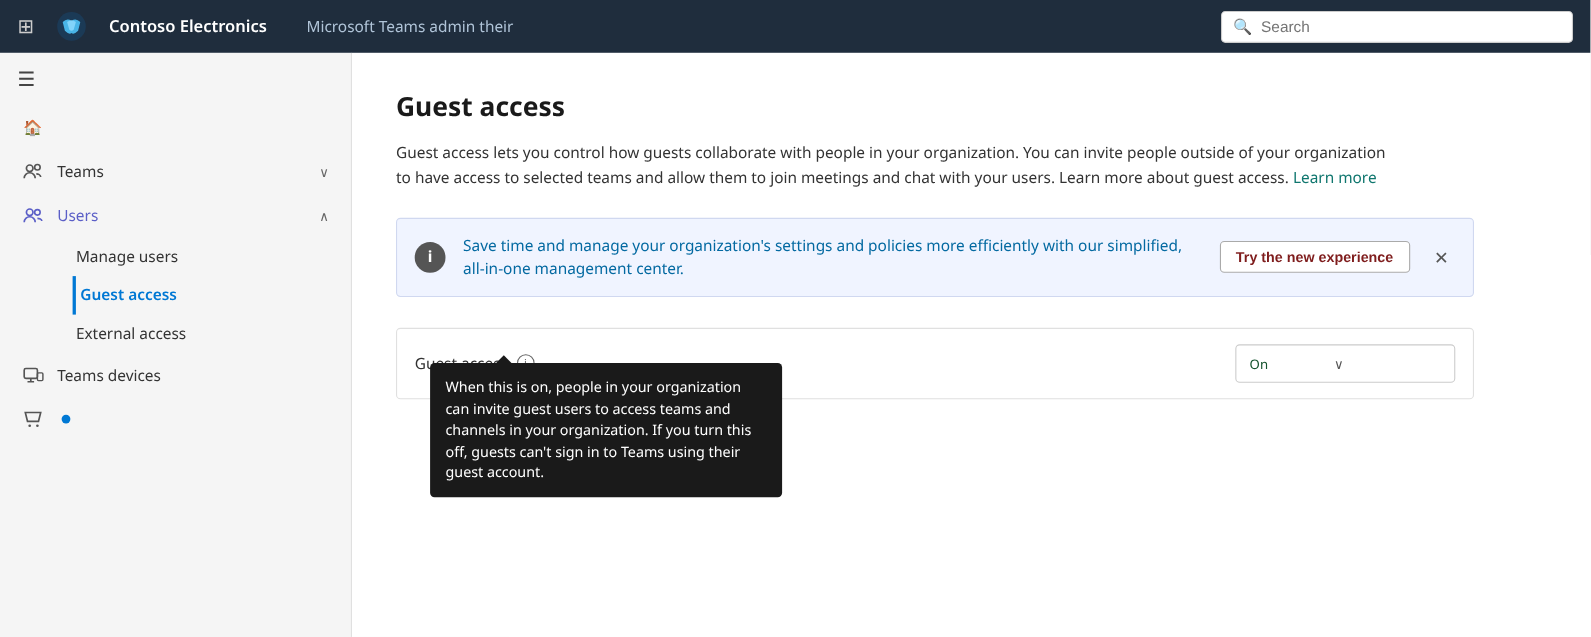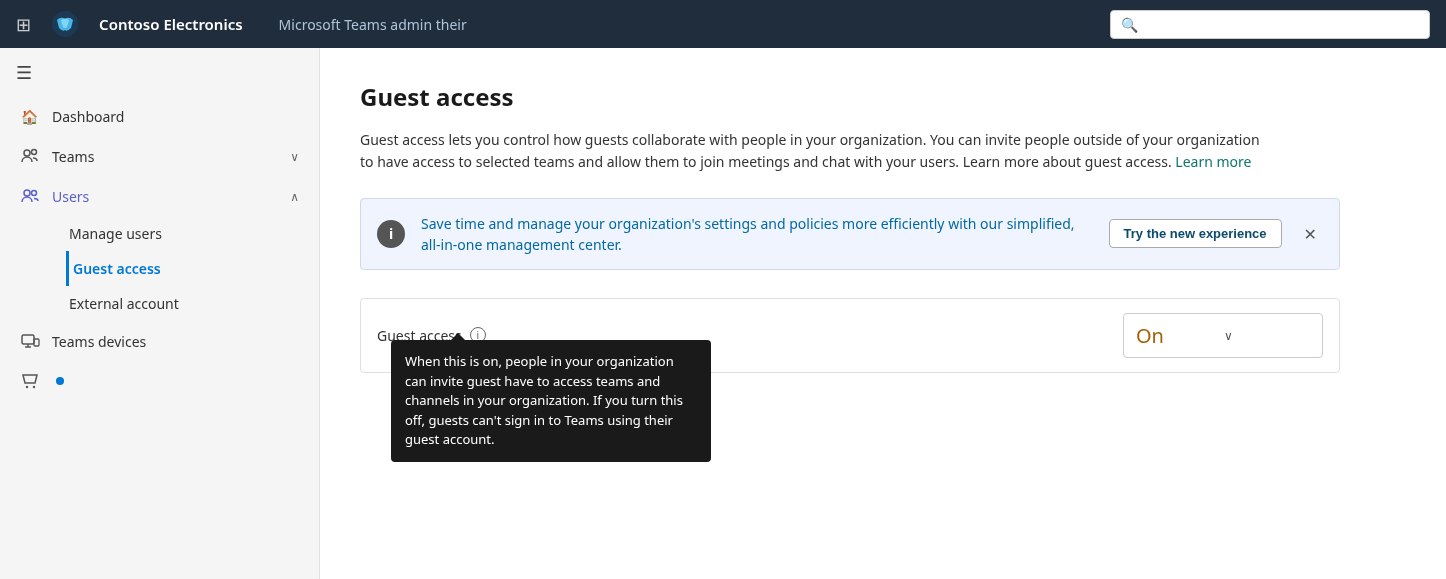--- a/index.html
+++ b/index.html
@@ -166,21 +166,21 @@
       font-size: 14px;
       line-height: 1.5;
     }
     .info-banner .try-button {
       background: #fff;
       border: 1px solid #aaa;
       border-radius: 4px;
       padding: 6px 14px;
       font-size: 13px;
       font-weight: 600;
-      color: #0c4a6e;
+      color: #7f1d1d;
       cursor: pointer;
       white-space: nowrap;
       flex-shrink: 0;
     }
     .info-banner .close-icon {
       cursor: pointer;
       color: #555;
       font-size: 16px;
       flex-shrink: 0;
       padding: 2px 6px;
@@ -220,21 +220,21 @@
       display: flex;
       align-items: center;
       border: 1px solid #ccc;
       border-radius: 4px;
       padding: 8px 12px;
       background: #fff;
       cursor: pointer;
       gap: 60px;
       min-width: 200px;
     }
-    .guest-access-select .select-value { font-size: 20px; color: #a16207; text-align: center; }
+    .guest-access-select .select-value { font-size: 12px; color: #14532d; text-align: center; }
     .guest-access-select .select-chevron { color: #555; font-size: 12px; }
 
     
     .tooltip-box {
       position: absolute;
       bottom: -90px;
       left: 30px;
       background: #1a1a1a;
       color: #fff;
       border-radius: 4px;
@@ -265,31 +265,31 @@
     <svg width="28" height="28" viewBox="0 0 28 28">
       <circle cx="14" cy="14" r="13" fill="#0f6cbd" opacity="0.2"></circle>
       <path d="M6 10 Q10 6 14 9 Q18 6 22 10 L20 18 Q16 22 14 20 Q12 22 8 18 Z" fill="#4fc3f7" opacity="0.9"></path>
       <path d="M10 10 Q14 7 18 10 L16 17 Q14 19 12 17 Z" fill="#81d4fa"></path>
     </svg>
     <span>Contoso Electronics</span>
   </div>
   <div class="header-title">Microsoft Teams admin their</div>
   <div class="search-bar">
     <span style="color:#666;font-size:14px;">🔍</span>
+    <input type="text" placeholder="Search" style="">
   </div>
 </div>
 
 <div class="main-layout">
 
   <div class="sidebar">
     <div class="sidebar-toggle">☰</div>
 
     <div class="sidebar-item">
       <span class="icon">🏠</span>
-      <span class="label">Dashboard</span>
     </div>
 
     <div class="sidebar-item">
       <span class="icon">
         <svg width="20" height="20" viewBox="0 0 20 20" fill="none">
           <circle cx="7" cy="7" r="3" stroke="#555" stroke-width="1.5" fill="none"></circle>
           <circle cx="14" cy="6" r="2.5" stroke="#555" stroke-width="1.5" fill="none"></circle>
           <path d="M2 16c0-2.8 2.2-5 5-5s5 2.2 5 5" stroke="#555" stroke-width="1.5" fill="none"></path>
           <path d="M13 12c1.7 0 4 .9 4 3" stroke="#555" stroke-width="1.5" fill="none"></path>
         </svg>
@@ -307,21 +307,21 @@
           <path d="M14 12.5c1.7 0 4 .8 4 2.5" stroke="#5b5fc7" stroke-width="1.5" fill="none"></path>
         </svg>
       </span>
       <span class="label" style="color:#5b5fc7;font-weight:400;">Users</span>
       <span class="chevron">∧</span>
     </div>
 
     <div class="sidebar-sub">
       <div class="sidebar-sub-item">Manage users</div>
       <div class="sidebar-sub-item active">Guest access</div>
-      <div class="sidebar-sub-item">External account</div>
+      <div class="sidebar-sub-item">External access</div>
     </div>
 
     <div class="sidebar-item">
       <span class="icon">
         <svg width="20" height="20" viewBox="0 0 20 20" fill="none">
           <rect x="2" y="4" width="12" height="9" rx="1.5" stroke="#555" stroke-width="1.5" fill="none"></rect>
           <path d="M8 13v3M5 16h6" stroke="#555" stroke-width="1.5"></path>
           <rect x="14" y="8" width="5" height="7" rx="1" stroke="#555" stroke-width="1.3" fill="none"></rect>
         </svg>
       </span>
@@ -360,18 +360,18 @@
       <div class="guest-access-label">
         <span>Guest access</span>
         <span class="info-circle">i</span>
       </div>
       <div class="guest-access-select">
         <span class="select-value">On</span>
         <span class="select-chevron">∨</span>
       </div>
 
       <div class="tooltip-box">
-        <span>When this is on, people in your organization can invite guest have to access teams and channels in your organization. If you turn this off, guests can't sign in to Teams using their guest account.</span>
+        <span>When this is on, people in your organization can invite guest users to access teams and channels in your organization. If you turn this off, guests can't sign in to Teams using their guest account.</span>
       </div>
     </div>
 
   </div>
 </div>
 
 </body></html>

